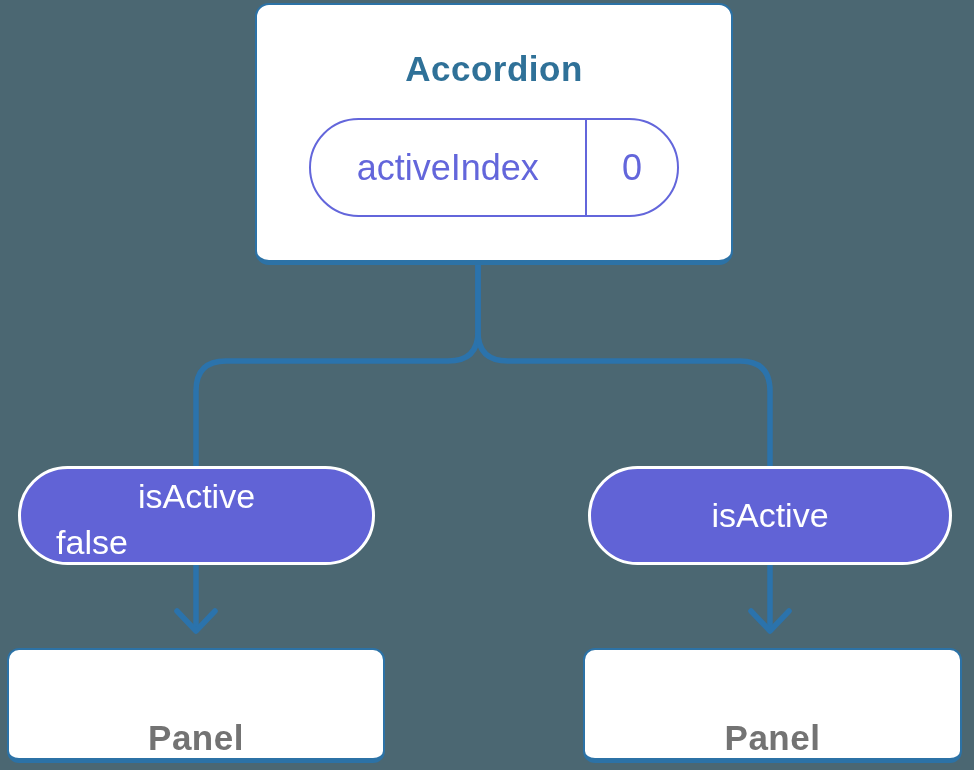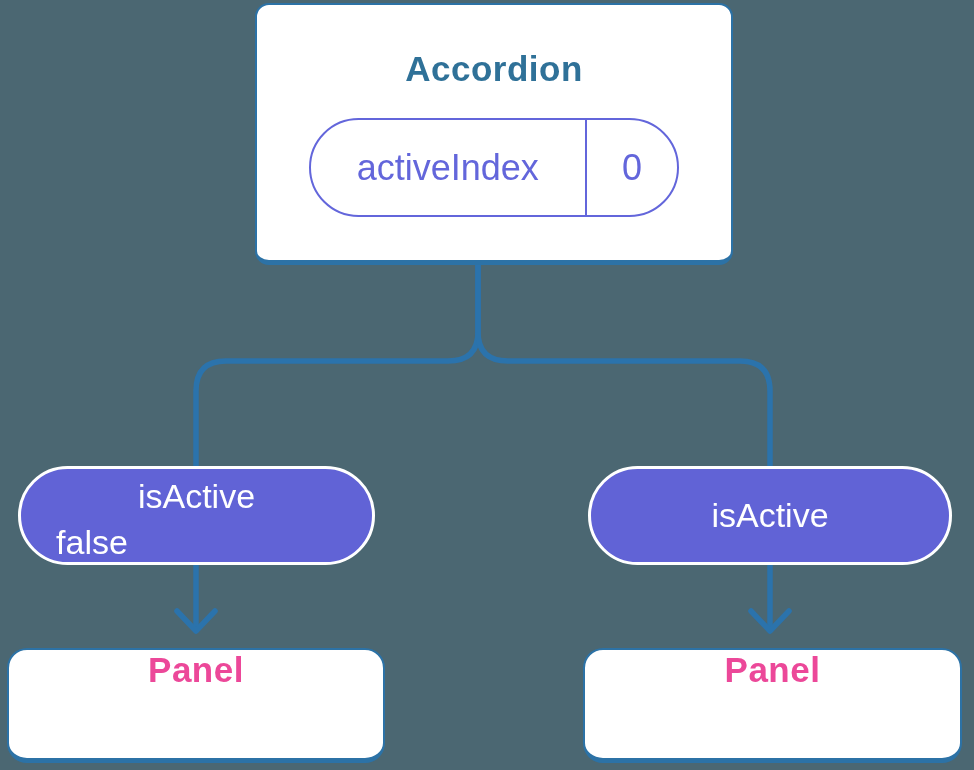--- a/index.html
+++ b/index.html
@@ -66,24 +66,24 @@
   .prop-pill .pill-key {
     flex: 1; display: flex; align-items: center; justify-content: center;
   }
   .prop-pill .pill-divider { width: 3.5px; background: #ffffff; }
   .prop-pill-true  { left: 18px;  top: 466px; width: 357px; }
   .prop-pill-true  .pill-value { width: 142px; display: flex; align-items: center; justify-content: center; }
   .prop-pill-false { left: 588px; top: 466px; width: 364px; }
   .prop-pill-false .pill-value { width: 147px; display: flex; align-items: center; justify-content: center; }
 
   .panel-card {
-    display: flex; align-items: flex-start; justify-content: center;
-    border-radius: 20px;
+    display: flex; align-items: flex-end; justify-content: center;
+    border-radius: 12px;
     font-size: 35px; font-weight: 600; letter-spacing: 0.5px;
-    color: #ec4899;
+    color: #737373;
   }
   .panel-left  { left: 7px;   top: 648px; width: 378px; height: 115px; }
   .panel-right { left: 583px; top: 648px; width: 379px; height: 115px; }
 </style>
 </head>
 <body>
 
 <div class="stage">
 
   <svg class="connectors" width="974" height="770" viewBox="0 0 974 770">

